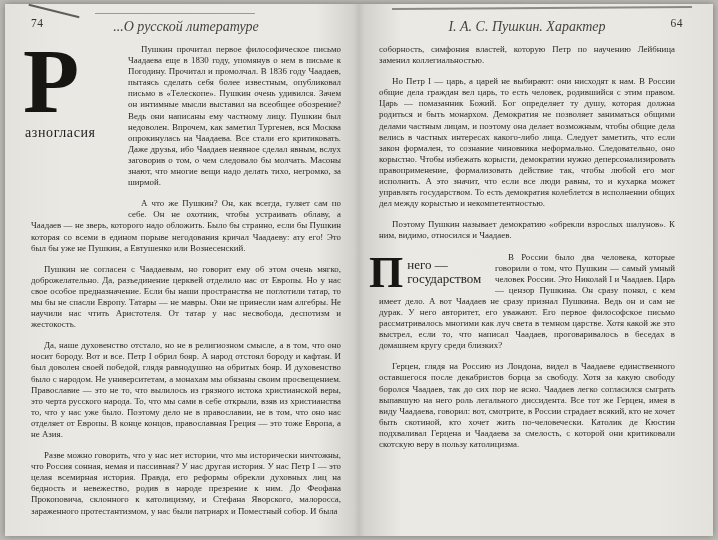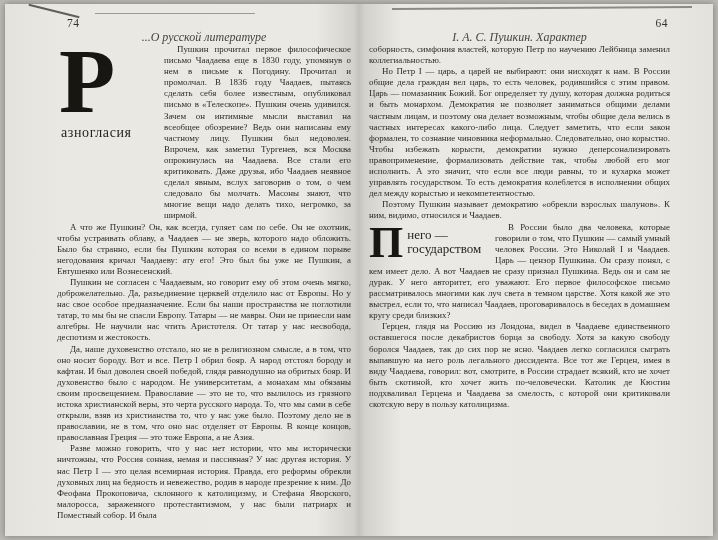--- a/index.html
+++ b/index.html
@@ -13,37 +13,37 @@
   .spread {
     position: absolute; left: 5px; top: 4px; width: 708px; height: 532px;
     display: flex;
     background: linear-gradient(90deg,
       #e3e2dd 0%, #e9e8e3 8%, #eae9e4 44%,
       #d2d1cc 49.2%, #c3c2bd 50%, #d2d1cc 50.8%,
       #eae9e4 56%, #e9e8e3 92%, #e2e1dc 100%);
     box-shadow: 0 0 7px rgba(0,0,0,0.35);
   }
   .page { position: relative; width: 50%; height: 100%; box-sizing: border-box; }
-  .page.left  { padding: 13px 8px 14px 52px; }
-  .page.right { padding: 13px 43px 14px 10px; }
+  .page.left  { padding: 13px 8px 14px 16px; }
+  .page.right { padding: 13px 28px 14px 10px; }
 
   .runhead-row { position: relative; height: 16px; margin-bottom: 11px; color: #3c3b37; }
   .pnum { font-size: 11.5px; letter-spacing: 0.5px; color: #34332f; }
   .left .pnum  { position: absolute; left: 10px; top: 0; }
   .right .pnum { position: absolute; right: 2px; top: 0; }
   .rhead {
     position: absolute; left: 50%; transform: translateX(-50%);
-    top: 13px; font-size: 12px; font-style: italic; white-space: nowrap; color: #45443f;
+    top: 2px; font-size: 14px; font-style: italic; white-space: nowrap; color: #45443f;
   }
 
   .textcol {
     font-size: 8.9px; line-height: 11.1px;
     text-align: justify; color: #2c2b27;
   }
-  .para { margin: 0; }
+  .para { margin: 10px; }
   .para.indent { text-indent: 13px; }
 
   
   .head-raz {
     float: left; width: 97px; height: 170px;
     position: relative; margin: 1px 10px 2px 0;
   }
   .cap-raz {
     position: absolute; top: -10px; left: 2px;
     font-size: 92px; line-height: 1; font-weight: bold; color: #171613;

